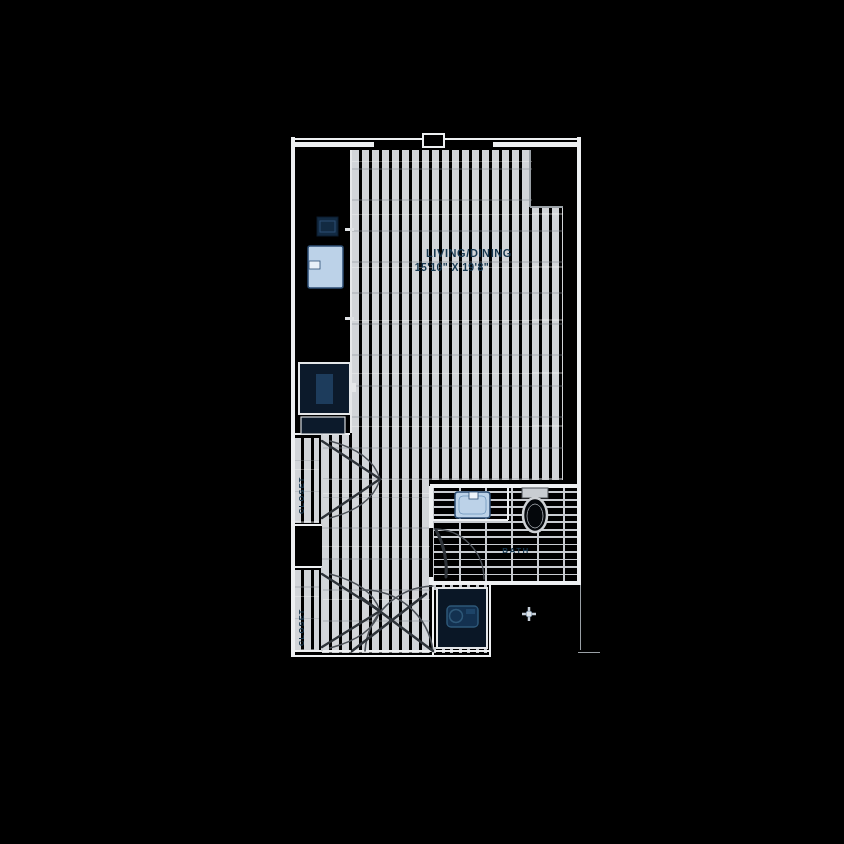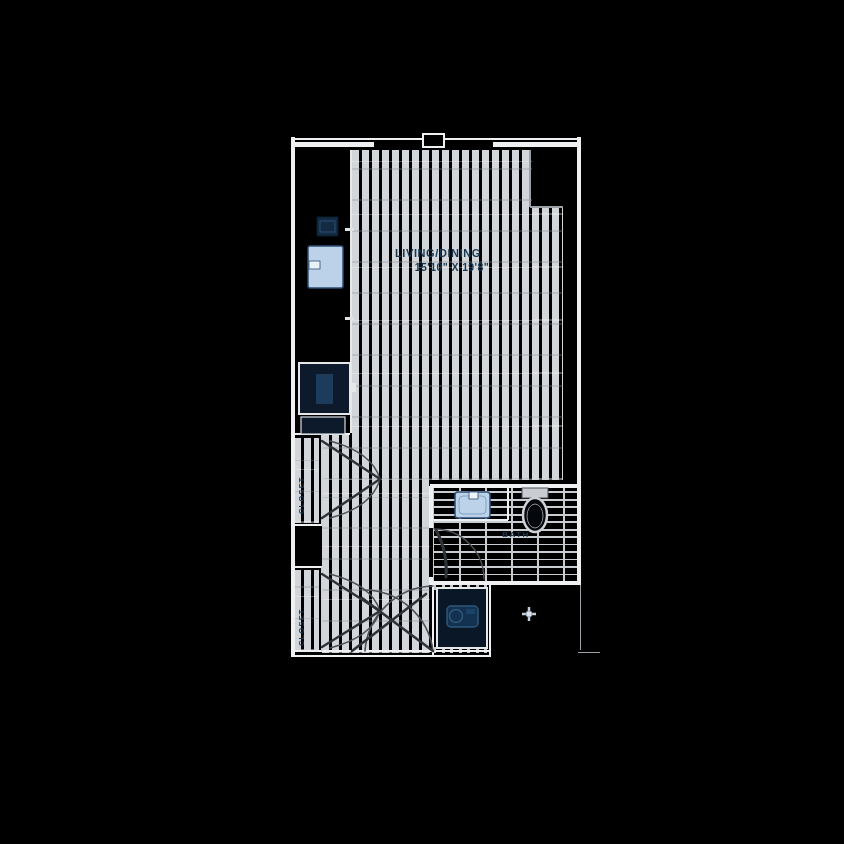--- a/index.html
+++ b/index.html
@@ -36,26 +36,26 @@
   }
   svg.overlay{position:absolute;left:0;top:0;z-index:5;}
   .w{stroke:var(--wall);}
   .gray{stroke:#9aa0a6;}
   .jamb{stroke:#cfd2d6;}
   .fx{fill:var(--fixture-fill);stroke:var(--fixture-border);}
   .dk{fill:var(--appliance-dark);}
   .arc{stroke:var(--door-arc);fill:none;}
   .leaf{stroke:var(--door-leaf);fill:none;}
   .label{position:absolute;z-index:10;color:var(--label-text);font-weight:bold;white-space:nowrap;}
-  .living-label{left:352px;top:247px;width:160px;text-align:left;font-size:11px;letter-spacing:0.6px;margin-left:43px;}
+  .living-label{left:352px;top:247px;width:160px;text-align:right;font-size:11px;letter-spacing:0.6px;}
   .living-dims{left:352px;top:261px;width:200px;text-align:center;font-size:10.5px;letter-spacing:0.4px;}
   .closet-label{font-size:7.5px;letter-spacing:1.2px;transform:rotate(-90deg);transform-origin:0 0;}
   .closet-label.upper{left:297px;top:514px;}
   .closet-label.lower{left:297px;top:646px;}
-  .bath-label{left:488px;top:530px;width:56px;text-align:center;font-size:8px;letter-spacing:1.5px;}
+  .bath-label{left:488px;top:546px;width:56px;text-align:center;font-size:8px;letter-spacing:1.5px;}
 </style>
 </head>
 <body>
 
 <div class="stage">
 
   <div class="region plank" style="left:352px;top:150px;width:180px;height:330px;"></div>
   <div class="region plank" style="left:532px;top:208px;width:31px;height:272px;"></div>
   <div class="region plank" style="left:322px;top:480px;width:108px;height:173px;"></div>
   <div class="region plank" style="left:322px;top:433px;width:30px;height:47px;"></div>

